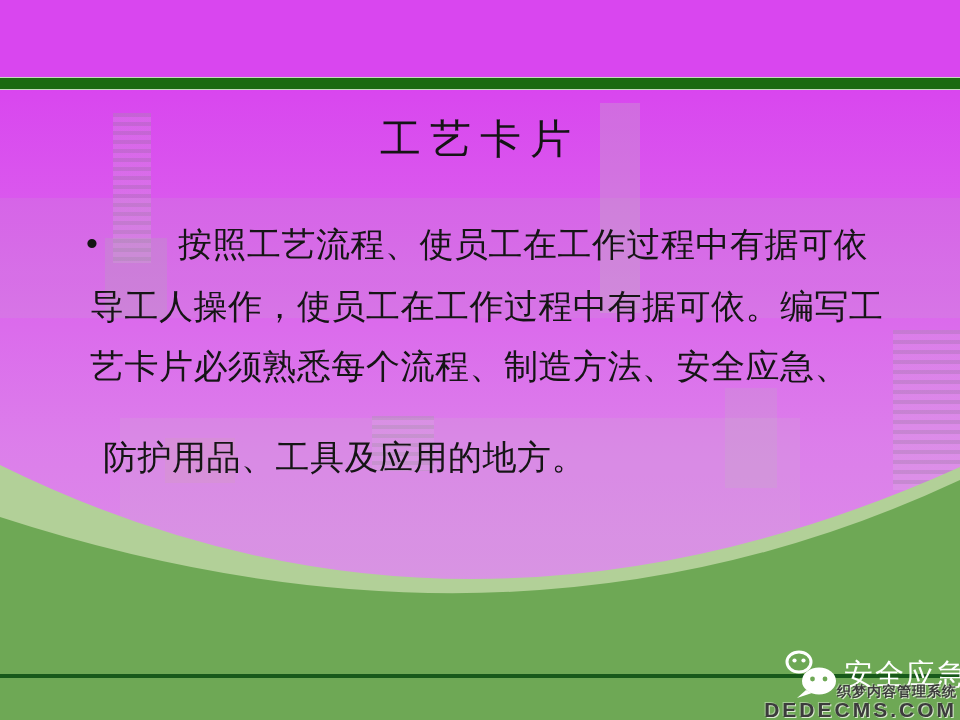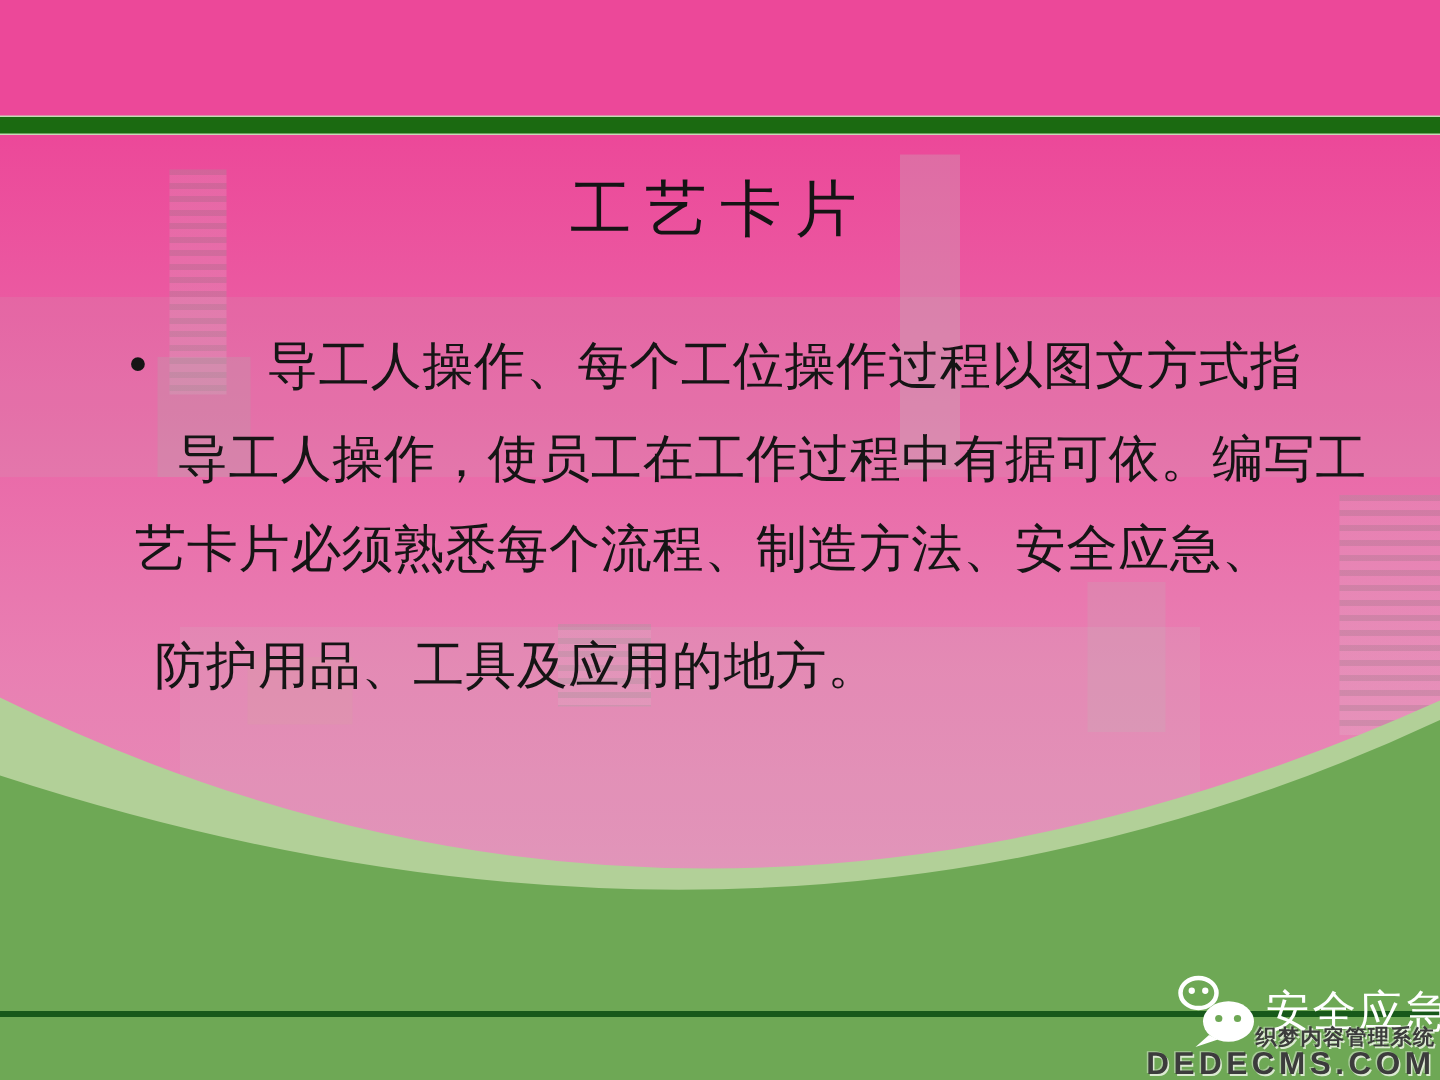--- a/index.html
+++ b/index.html
@@ -1,21 +1,21 @@
 <!DOCTYPE html>
 <html><head>
 <meta charset="utf-8">
 <style>
   html, body { margin: 0; padding: 0; background: #888; }
   * { box-sizing: border-box; }
   .slide {
     position: relative;
     width: 960px; height: 720px;
     margin: 0 auto;
-    background: #ec4899;
+    background: #d946ef;
     overflow: hidden;
     font-family: "Liberation Sans", sans-serif;
     color: #161616;
   }
 
   
   .bg-photo {
     position: absolute; left: 0; top: 88px; width: 960px; height: 512px;
     background: linear-gradient(to bottom, rgba(238,241,238,0.0) 0%, rgba(226,231,226,0.35) 70%, rgba(222,228,222,0.45) 100%);
   }
@@ -49,23 +49,23 @@
   .title {
     position: absolute; left: 0; top: 112px; width: 960px;
     margin: 0; text-align: center;
     font-size: 41px; font-weight: 400; letter-spacing: 9px;
     color: #141414;
   }
 
   .body-text { position: absolute; font-size: 34px; line-height: 42px; color: #151515; letter-spacing: 0.5px; white-space: nowrap; }
   .bullet-marker { position: absolute; left: 86px; top: 224px; font-size: 34px; color: #151515; }
   .line-1 { left: 178px; top: 223px; }
-  .line-2 { left: 90px;  top: 285px; margin-left: 28px; }
+  .line-2 { left: 90px;  top: 285px; }
   .line-3 { left: 90px;  top: 345px; }
-  .line-4 { left: 103px; top: 423px; }
+  .line-4 { left: 103px; top: 436px; }
 
   .swoosh { position: absolute; left: 0; top: 430px; width: 960px; height: 290px; display: block; }
 
   
   .wechat-icon { position: absolute; left: 782px; top: 648px; width: 56px; height: 52px; }
   .wm-name {
     position: absolute; left: 844px; top: 655px;
     font-size: 29px; letter-spacing: 2px; color: #ffffff; font-weight: 400;
     white-space: nowrap;
   }
@@ -93,21 +93,21 @@
     <div class="bldg bldg-window-patch"></div>
     <div class="bldg bldg-lower-band"></div>
     <div class="bldg bldg-warm-patch"></div>
   </div>
 
   <div class="top-bar"></div>
 
   <h1 class="title">工艺卡片</h1>
 
   <span class="bullet-marker">•</span>
-  <div class="body-text line-1">导工人操作、每个工位操作过程以图文方式指</div>
+  <div class="body-text line-1">按照工艺流程、使员工在工作过程中有据可依</div>
   <div class="body-text line-2">导工人操作，使员工在工作过程中有据可依。编写工</div>
   <div class="body-text line-3">艺卡片必须熟悉每个流程、制造方法、安全应急、</div>
   <div class="body-text line-4">防护用品、工具及应用的地方。</div>
 
   <svg class="swoosh" viewBox="0 0 960 290" preserveAspectRatio="none">
     <path d="M0,35 Q460,262 960,37 L960,290 L0,290 Z" fill="#b2d098"></path>
     <path d="M0,87 Q520,256 960,50 L960,290 L0,290 Z" fill="#6ea855"></path>
     <rect x="0" y="244" width="960" height="4" fill="#17591a"></rect>
   </svg>
 

